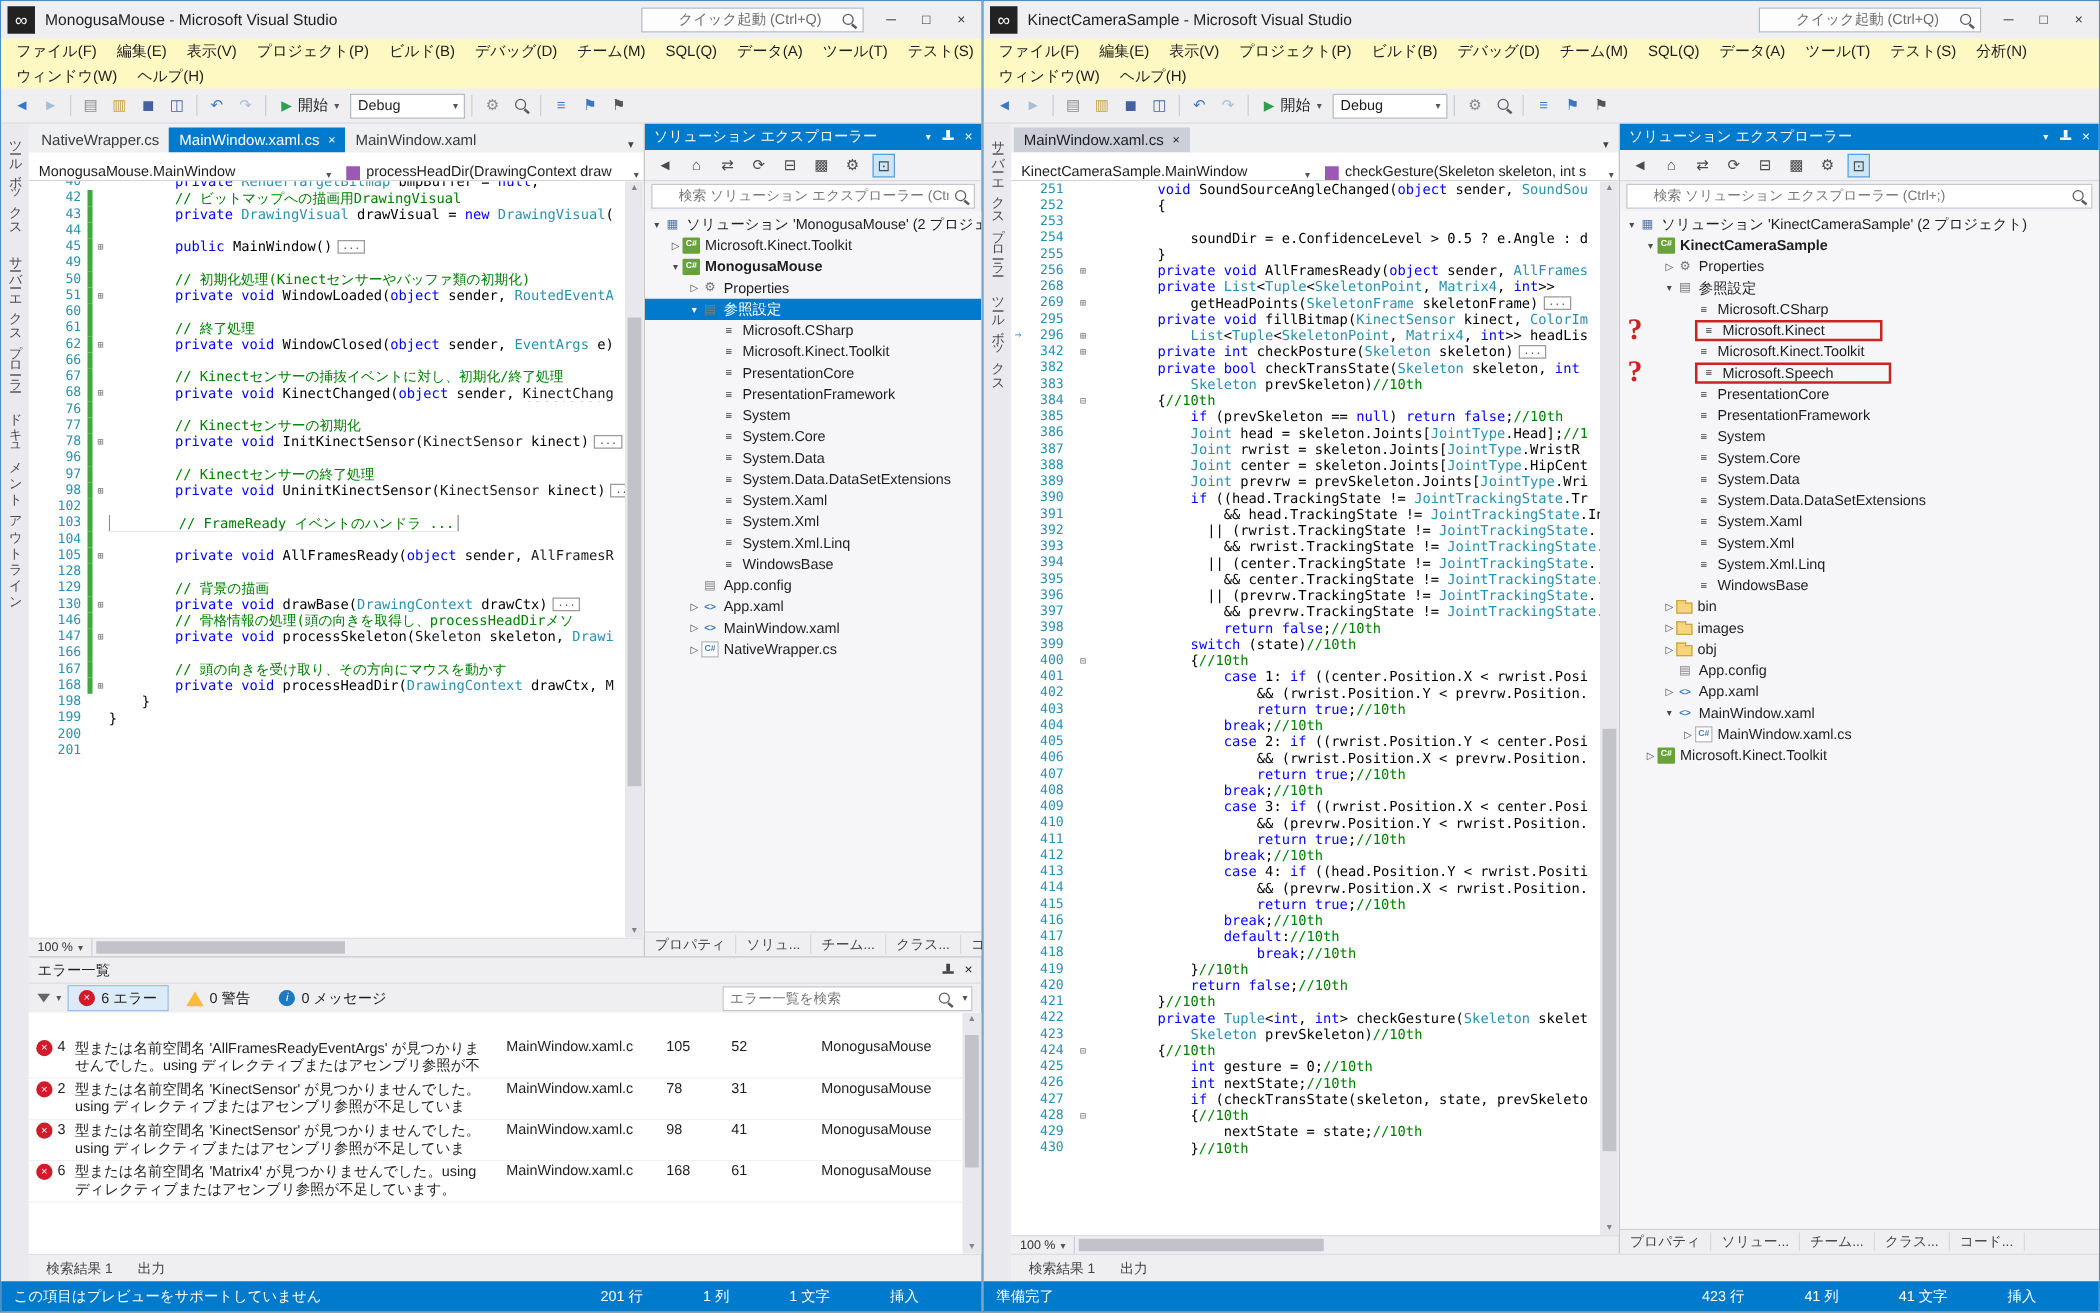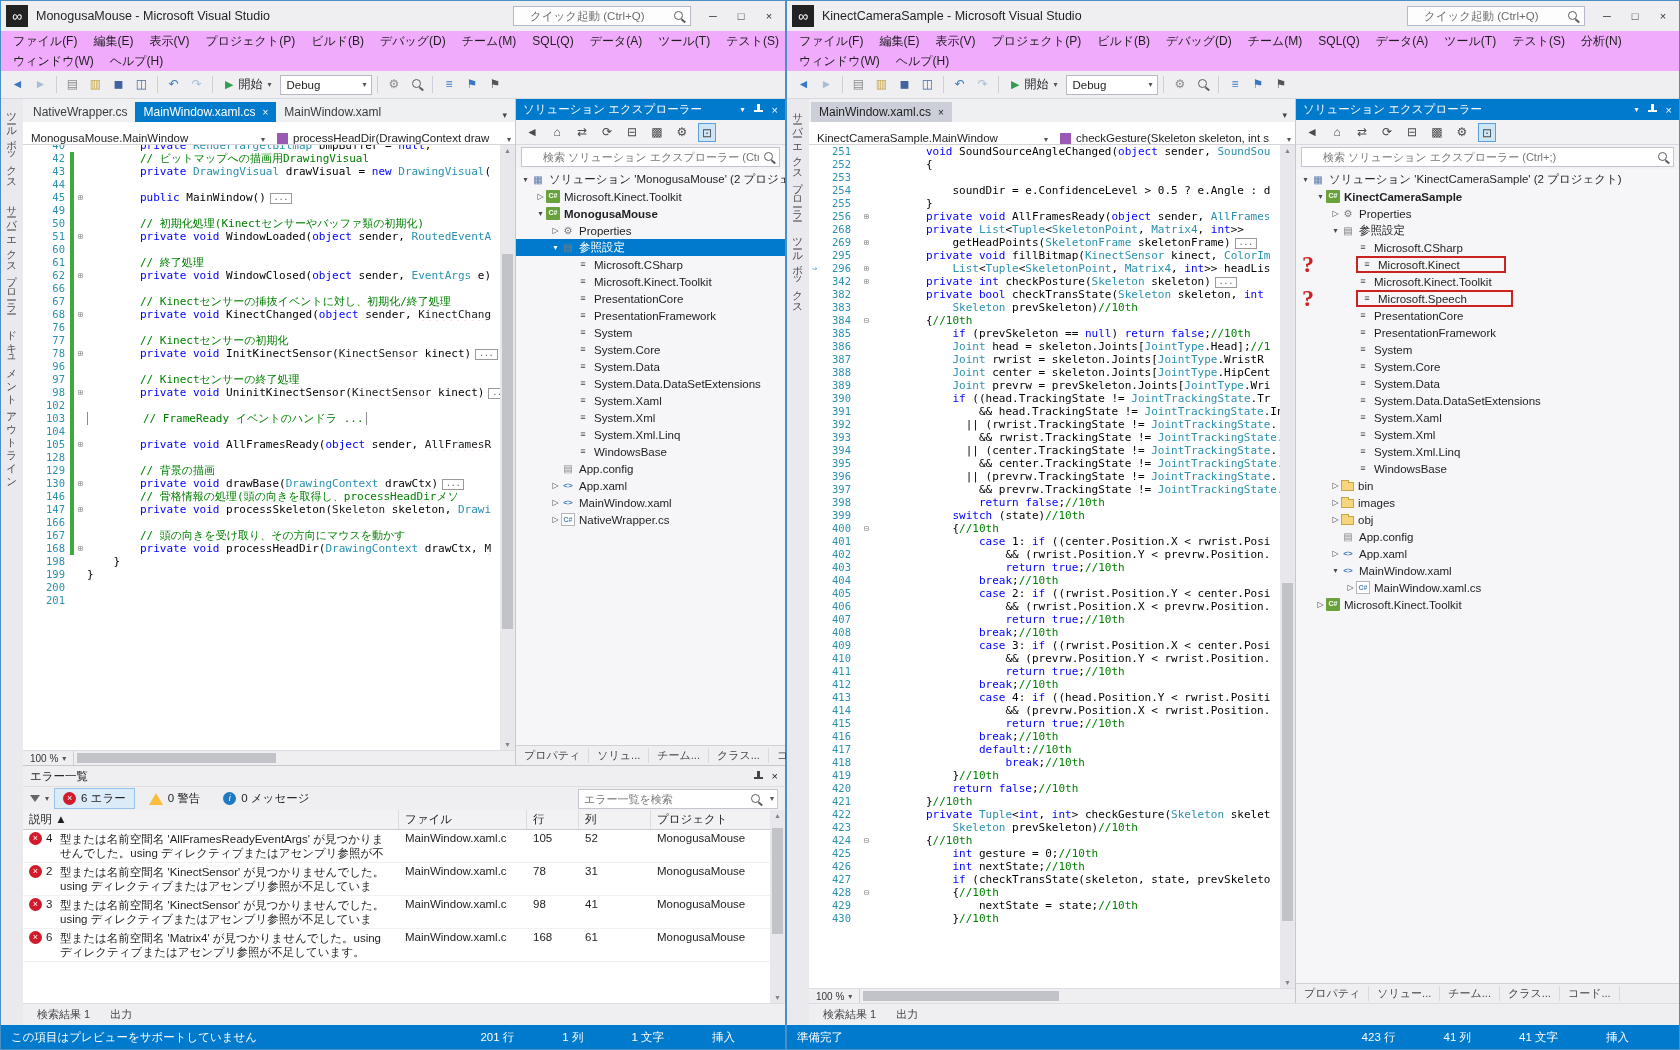--- a/index.html
+++ b/index.html
@@ -9,30 +9,30 @@
   .vsw { display:flex; flex-direction:column; height:1050px; background:#efeff2; border:1px solid #4a90c4; }
   #win-left { width:786px; }
   #win-right { width:894px; }
 
   
   .titlebar { height:30px; display:flex; align-items:center; background:#efeff2; flex:none; }
   .vslogo { width:22px; height:22px; background:#222; color:#fff; font-size:14px; line-height:22px; text-align:center; margin:0 8px 0 5px; flex:none; }
   .wtitle { font-size:12.5px; white-space:nowrap; overflow:hidden; }
   .spacer { flex:1; }
   .qlaunch { position:relative; width:178px; height:20px; margin-right:8px; flex:none; }
-  .qlaunch input { width:100%; height:100%; border:1px solid #b6bac6; background:#fdfdfd; font:11.5px "Liberation Sans",sans-serif; padding:0 20px 0 16px; color:#333; }
+  .qlaunch input { width:100%; height:100%; border:1px solid #b6bac6; background:#fdfdfd; font:11.5px "Liberation Sans",sans-serif; padding:0 20px 0 16px; color:#333;text-align:center; }
   .qlaunch input::placeholder { color:#6d6d6d; }
   .mag { display:inline-block; width:9px; height:9px; border:1.5px solid #5b5b61; border-radius:50%; position:relative; flex:none; }
   .mag::after { content:''; position:absolute; width:5px; height:1.5px; background:#5b5b61; right:-4px; bottom:-2px; transform:rotate(40deg); }
   .qlaunch .mag { position:absolute; right:8px; top:5px; }
   .winbtns { display:flex; margin-right:2px; flex:none; }
   .wbtn { width:28px; height:24px; text-align:center; line-height:24px; font-size:11px; color:#333; }
 
   
-  .menurow { height:20px; display:flex; align-items:center; padding-left:4px; background:#f0abfc; flex:none; }
+  .menurow { height:20px; display:flex; align-items:center; padding-left:4px; background:#fef9c3; flex:none; }
   .menu-item { padding:2px 8px; font-size:12px; white-space:nowrap; }
 
   
   .toolbar { height:28px; display:flex; align-items:center; padding:0 6px; gap:2px; background:#efeff2; border-bottom:1px solid #d8d9e0; flex:none; }
   .tb-ic { width:21px; height:21px; text-align:center; line-height:21px; font-size:12px; flex:none; }
   .tb-sep { width:1px; height:17px; background:#cdced6; margin:0 3px; flex:none; }
   .tb-start { display:flex; align-items:center; gap:5px; padding:2px 7px; font-size:12px; flex:none; }
   .tb-start .play { font-size:11px; }
   .tb-combo { width:92px; height:20px; border:1px solid #b6bac6; background:#fff; display:flex; align-items:center; padding:0 5px; font-size:11.5px; flex:none; }
   .tb-combo .spacer { flex:1; }
@@ -479,27 +479,20 @@
               <span class="ic-info">i</span>
               <span>0 メッセージ</span>
             </span>
             <span class="elsearch">
               <input placeholder="エラー一覧を検索" style="">
               <span class="mag"></span>
               <span class="chev">▾</span>
             </span>
           </div>
           <div class="eltable">
-            <div class="elgrid elcols">
-                <span class="elcol">説明 ▲</span>
-                <span class="elcol">ファイル</span>
-                <span class="elcol">行</span>
-                <span class="elcol">列</span>
-                <span class="elcol">プロジェクト</span>
-              </div>
             <div class="elrows">
                 <div class="elgrid elrow">
                   <span class="elcell eldesc">
                     <span class="ic-errc">×</span>
                     <span class="eid">4</span>
                     <span class="txt">型または名前空間名 'AllFramesReadyEventArgs' が見つかりませんでした。using ディレクティブまたはアセンブリ参照が不足しています。</span>
                   </span>
                   <span class="elcell">MainWindow.xaml.c</span>
                   <span class="elcell">105</span>
                   <span class="elcell">52</span>

